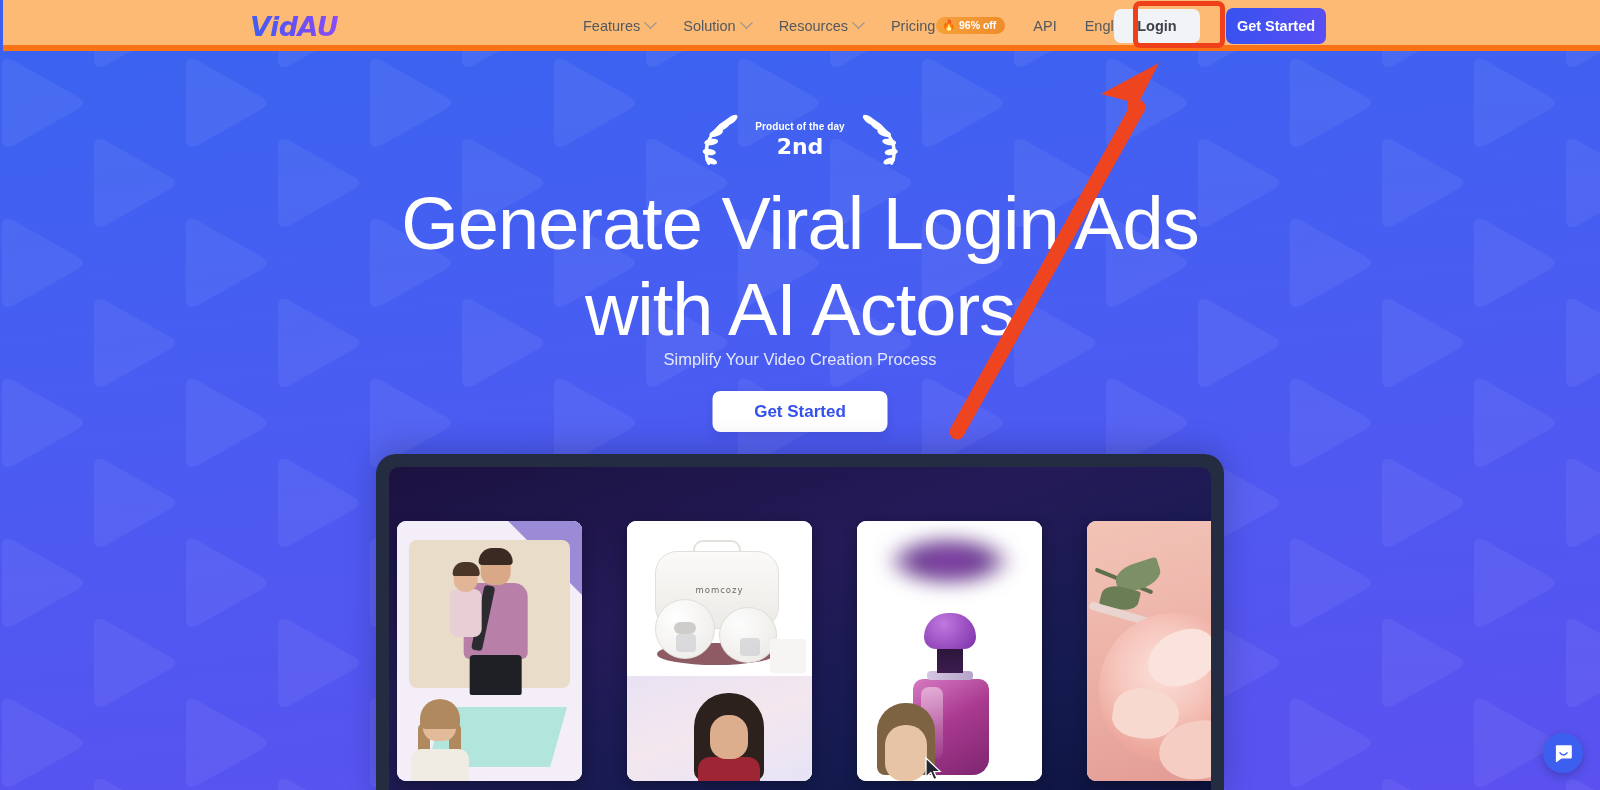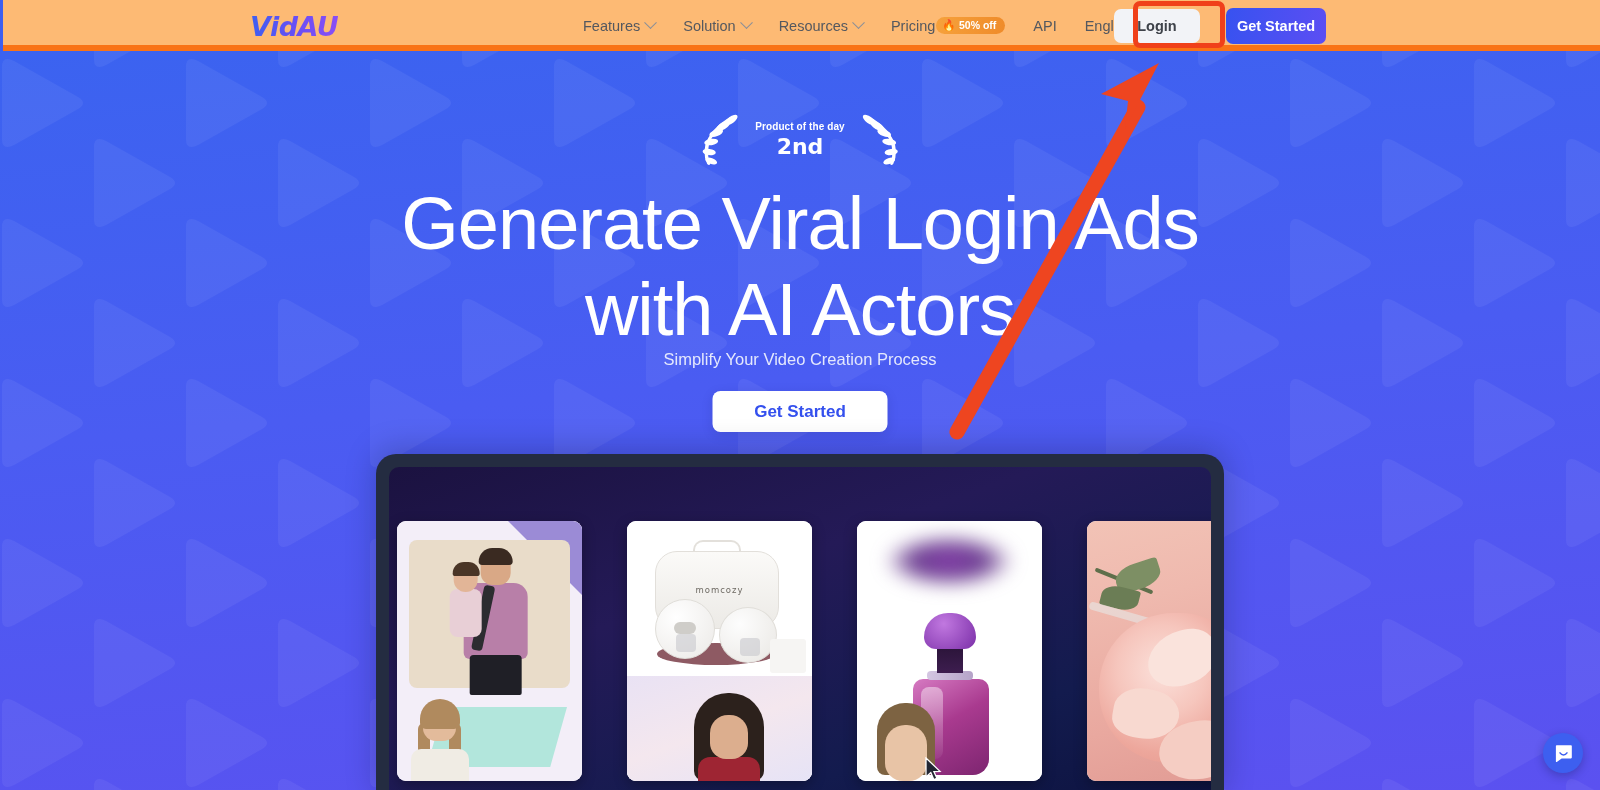--- a/index.html
+++ b/index.html
@@ -343,21 +343,21 @@
 
     <div class="nav-item">
       <span>Resources</span>
       <span class="chev"></span>
     </div>
 
     <div class="pricing-wrap">
       <span class="pricing-label">Pricing</span>
       <span class="off-badge">
         <span class="flame">🔥</span>
-        <span>50% off</span>
+        <span>96% off</span>
       </span>
     </div>
 
     <div class="nav-item">
       <span>API</span>
     </div>
 
     <div class="nav-item">
       <span>English</span>
       <span class="chev"></span>

